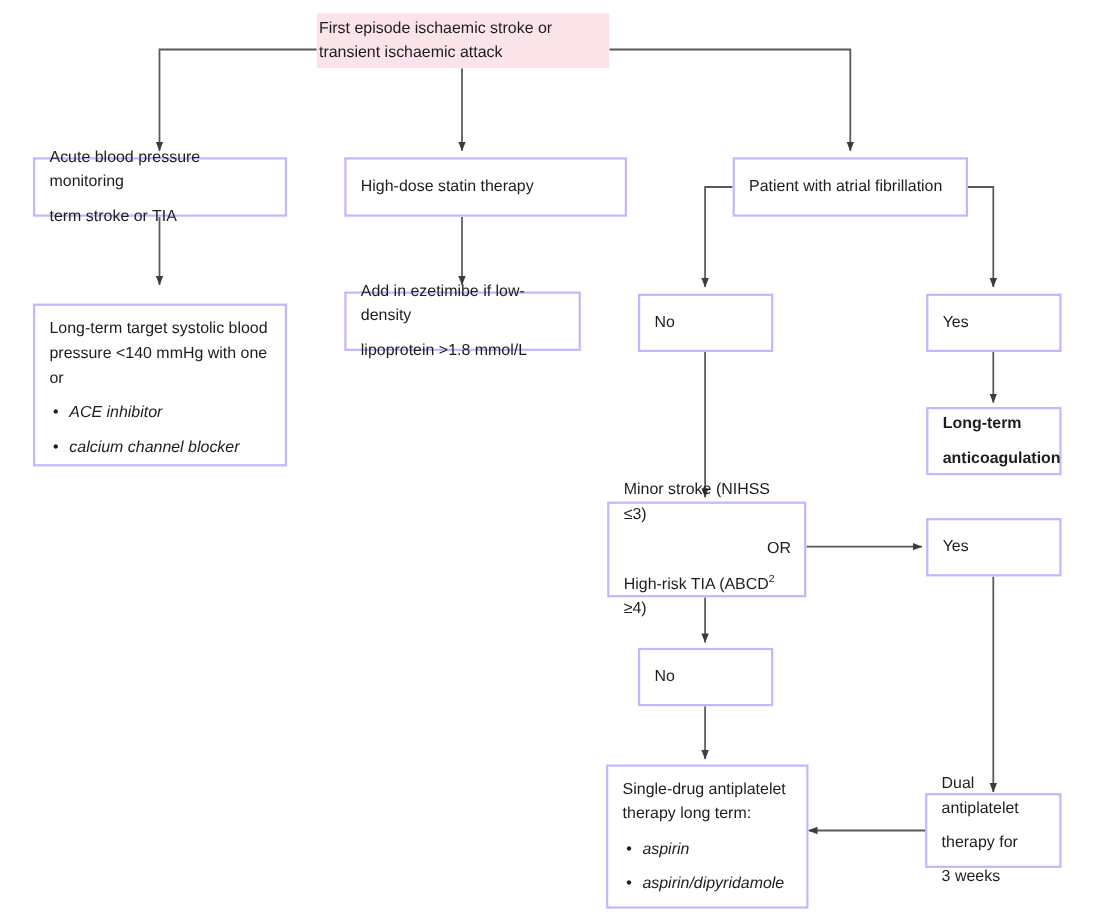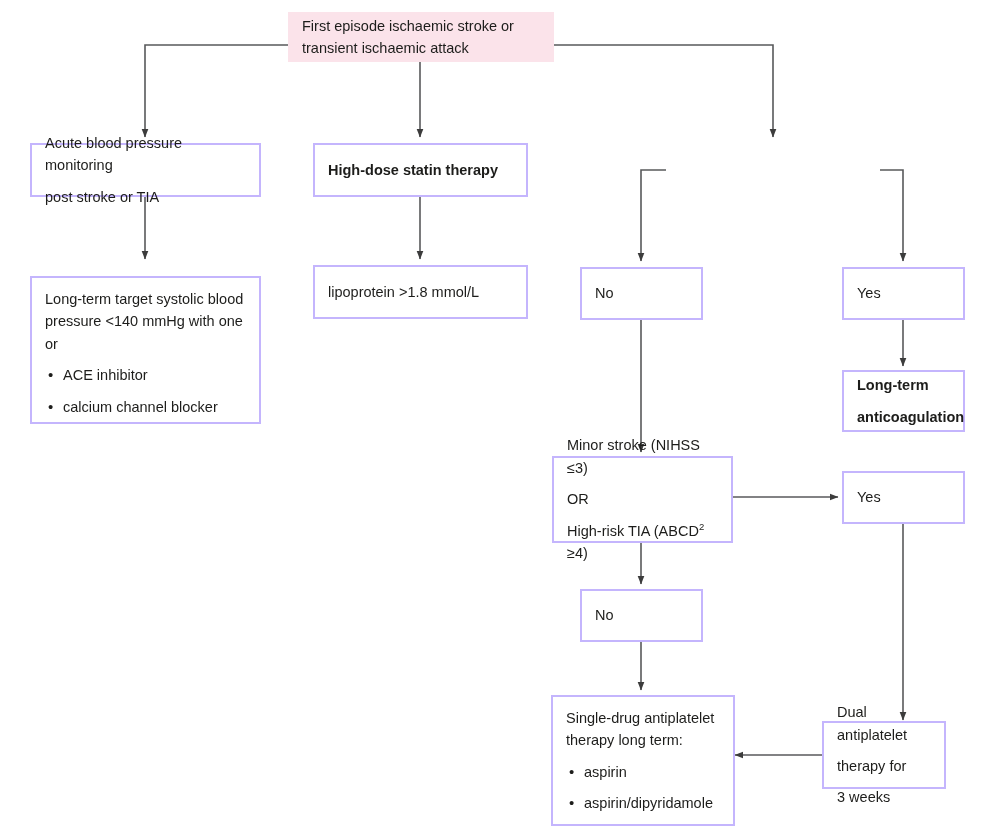--- a/index.html
+++ b/index.html
@@ -35,39 +35,40 @@
     line-height: 1.55;
     color: #1d1d1b;
     padding: 10px 12px 10px 13px;
     display: flex;
     flex-direction: column;
     justify-content: center;
   }
   .node.filled {
     background: #fbe3ea;
     border: none;
-    padding-left: 14px;
+    padding-left: 2px;
   }
   .node.center {
     align-items: flex-start;
     justify-content: center;
     text-align: center;
   }
   .node p {
     margin: 0;
   }
   .node ul {
     margin: 0;
     padding: 0;
     list-style: none;
   }
   .node ul li {
     position: relative;
     padding-left: 18px;
     margin-top: 9px;
+    font-style: italic;
   }
   .node ul li::before {
     content: "\2022";
     position: absolute;
     left: 3px;
     top: -1px;
     font-size: 15px;
   }
   .line-block p + p {
     margin-top: 9px;
@@ -121,69 +122,73 @@
     </g>
   </svg>
 
   <div class="node filled" style="left:288px; top:12px; width:266px; height:50px;">
     <p>First episode ischaemic stroke or</p>
     <p>transient ischaemic attack</p>
   </div>
 
   <div class="node line-block" style="left:30px; top:143px; width:231px; height:54px;">
     <p>Acute blood pressure monitoring</p>
-    <p>post stroke or TIA</p>
+    <p>term stroke or TIA</p>
   </div>
 
   <div class="node" style="left:30px; top:276px; width:231px; height:148px; justify-content:flex-start;">
     <p>Long-term target systolic blood</p>
     <p>pressure &lt;140 mmHg with one or</p>
     <ul>
       <li>ACE inhibitor</li>
       <li>calcium channel blocker</li>
     </ul>
   </div>
 
-  <div class="node" style="left:313px; top:143px; width:215px; height:54px;font-weight:bold;">
+  <div class="node" style="left:313px; top:143px; width:257px; height:54px;">
     <p>High-dose statin therapy</p>
   </div>
 
   <div class="node line-block" style="left:313px; top:265px; width:215px; height:54px;">
+    <p>Add in ezetimibe if low-density</p>
     <p>lipoprotein &gt;1.8 mmol/L</p>
   </div>
 
+  <div class="node" style="left:666px; top:143px; width:214px; height:54px;">
+    <p>Patient with atrial fibrillation</p>
+  </div>
 
   <div class="node center" style="left:580px; top:267px; width:123px; height:53px;">
     <p>No</p>
   </div>
 
   <div class="node center" style="left:842px; top:267px; width:123px; height:53px;">
     <p>Yes</p>
   </div>
 
   <div class="node line-block" style="left:842px; top:370px; width:123px; height:62px;font-weight:bold;">
     <p>Long-term</p>
     <p>anticoagulation</p>
   </div>
 
-  <div class="node line-block" style="left:552px; top:456px; width:181px; height:87px;">
+  <div class="node line-block" style="left:552px; top:456px; width:181px; height:87px;align-items:flex-end;">
     <p>Minor stroke (NIHSS ≤3)</p>
     <p>OR</p>
     <p><span>High-risk TIA (ABCD</span><sup>2</sup><span> ≥4)</span></p>
   </div>
 
   <div class="node center" style="left:842px; top:471px; width:123px; height:53px;">
     <p>Yes</p>
   </div>
 
   <div class="node center" style="left:580px; top:589px; width:123px; height:53px;">
     <p>No</p>
   </div>
 
-  <div class="node line-block" style="left:822px; top:721px; width:124px; height:68px;">
+  <div class="node line-block" style="left:841px; top:721px; width:124px; height:68px;">
     <p>Dual antiplatelet</p>
     <p>therapy for</p>
     <p>3 weeks</p>
   </div>
 
   <div class="node" style="left:551px; top:695px; width:184px; height:131px; justify-content:flex-start;">
     <p>Single-drug antiplatelet</p>
     <p>therapy long term:</p>
     <ul>
       <li>aspirin</li>

